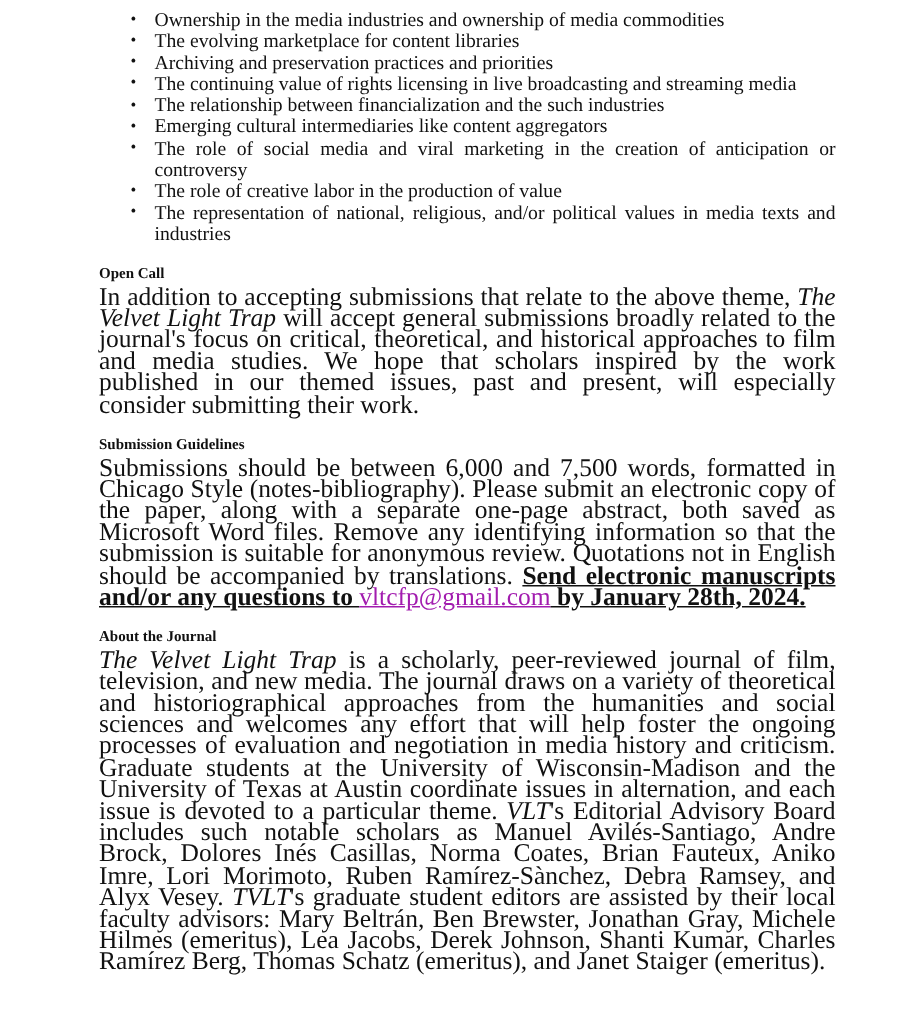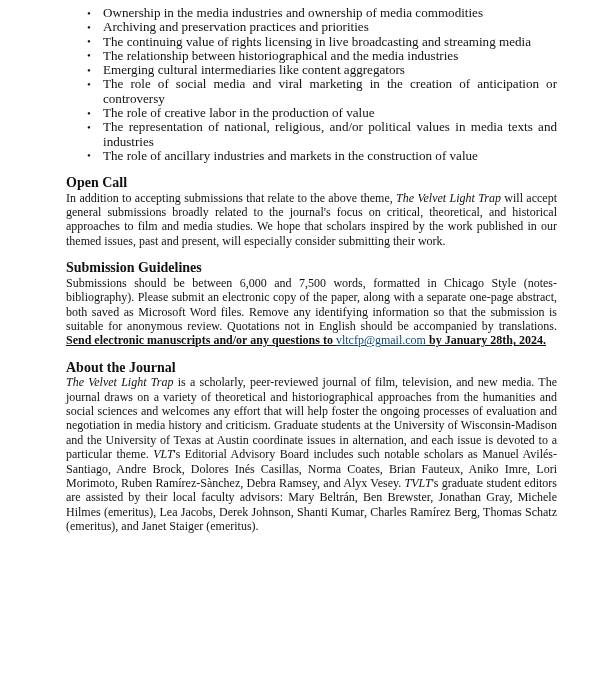--- a/index.html
+++ b/index.html
@@ -42,53 +42,53 @@
     top: -0.5px;
     font-size: 11px;
     line-height: 14.3px;
     color: #111111;
   }
   .sec {
     margin-top: 13px;
   }
   .sec-head {
     font-weight: bold;
-    font-size: 14px;
+    font-size: 10px;
     line-height: 14.4px;
   }
   .body-text {
-    font-size: 12px;
+    font-size: 17px;
     line-height: 14.4px;
     text-align: justify;
     text-justify: inter-word;
     hyphens: none;
   }
   .body-text.last-left > :last-child { }
   i, .ital { font-style: italic; }
   b, .bold { font-weight: bold; text-decoration: underline; }
   a.maillink {
-    color: #0c4a6e;
+    color: #a21caf;
     text-decoration: underline;
   }
 </style>
 </head>
 <body>
 
 <div class="page">
 
   <ul class="bullets">
     <li><span>Ownership in the media industries and ownership of media commodities</span></li>
+    <li><span>The evolving marketplace for content libraries</span></li>
     <li><span>Archiving and preservation practices and priorities</span></li>
     <li><span>The continuing value of rights licensing in live broadcasting and streaming media</span></li>
-    <li><span>The relationship between historiographical and the media industries</span></li>
+    <li><span>The relationship between financialization and the such industries</span></li>
     <li><span>Emerging cultural intermediaries like content aggregators</span></li>
     <li><span>The role of social media and viral marketing in the creation of anticipation or controversy</span></li>
     <li><span>The role of creative labor in the production of value</span></li>
     <li><span>The representation of national, religious, and/or political values in media texts and industries</span></li>
-    <li><span>The role of ancillary industries and markets in the construction of value</span></li>
   </ul>
 
   <div class="sec">
     <div class="sec-head">Open Call</div>
     <div class="body-text"><span>In addition to accepting submissions that relate to the above theme, </span><i class="ital">The Velvet Light Trap</i><span> will accept general submissions broadly related to the journal's focus on critical, theoretical, and historical approaches to film and media studies. We hope that scholars inspired by the work published in our themed issues, past and present, will especially consider submitting their work.</span></div>
   </div>
 
   <div class="sec">
     <div class="sec-head">Submission Guidelines</div>
     <div class="body-text"><span>Submissions should be between 6,000 and 7,500 words, formatted in Chicago Style (notes-bibliography). Please submit an electronic copy of the paper, along with a separate one-page abstract, both saved as Microsoft Word files. Remove any identifying information so that the submission is suitable for anonymous review. Quotations not in English should be accompanied by translations. </span><b class="bold">Send electronic manuscripts and/or any questions to </b><a class="maillink" href="#">vltcfp@gmail.com</a><b class="bold"> by January 28th, 2024.</b></div>

